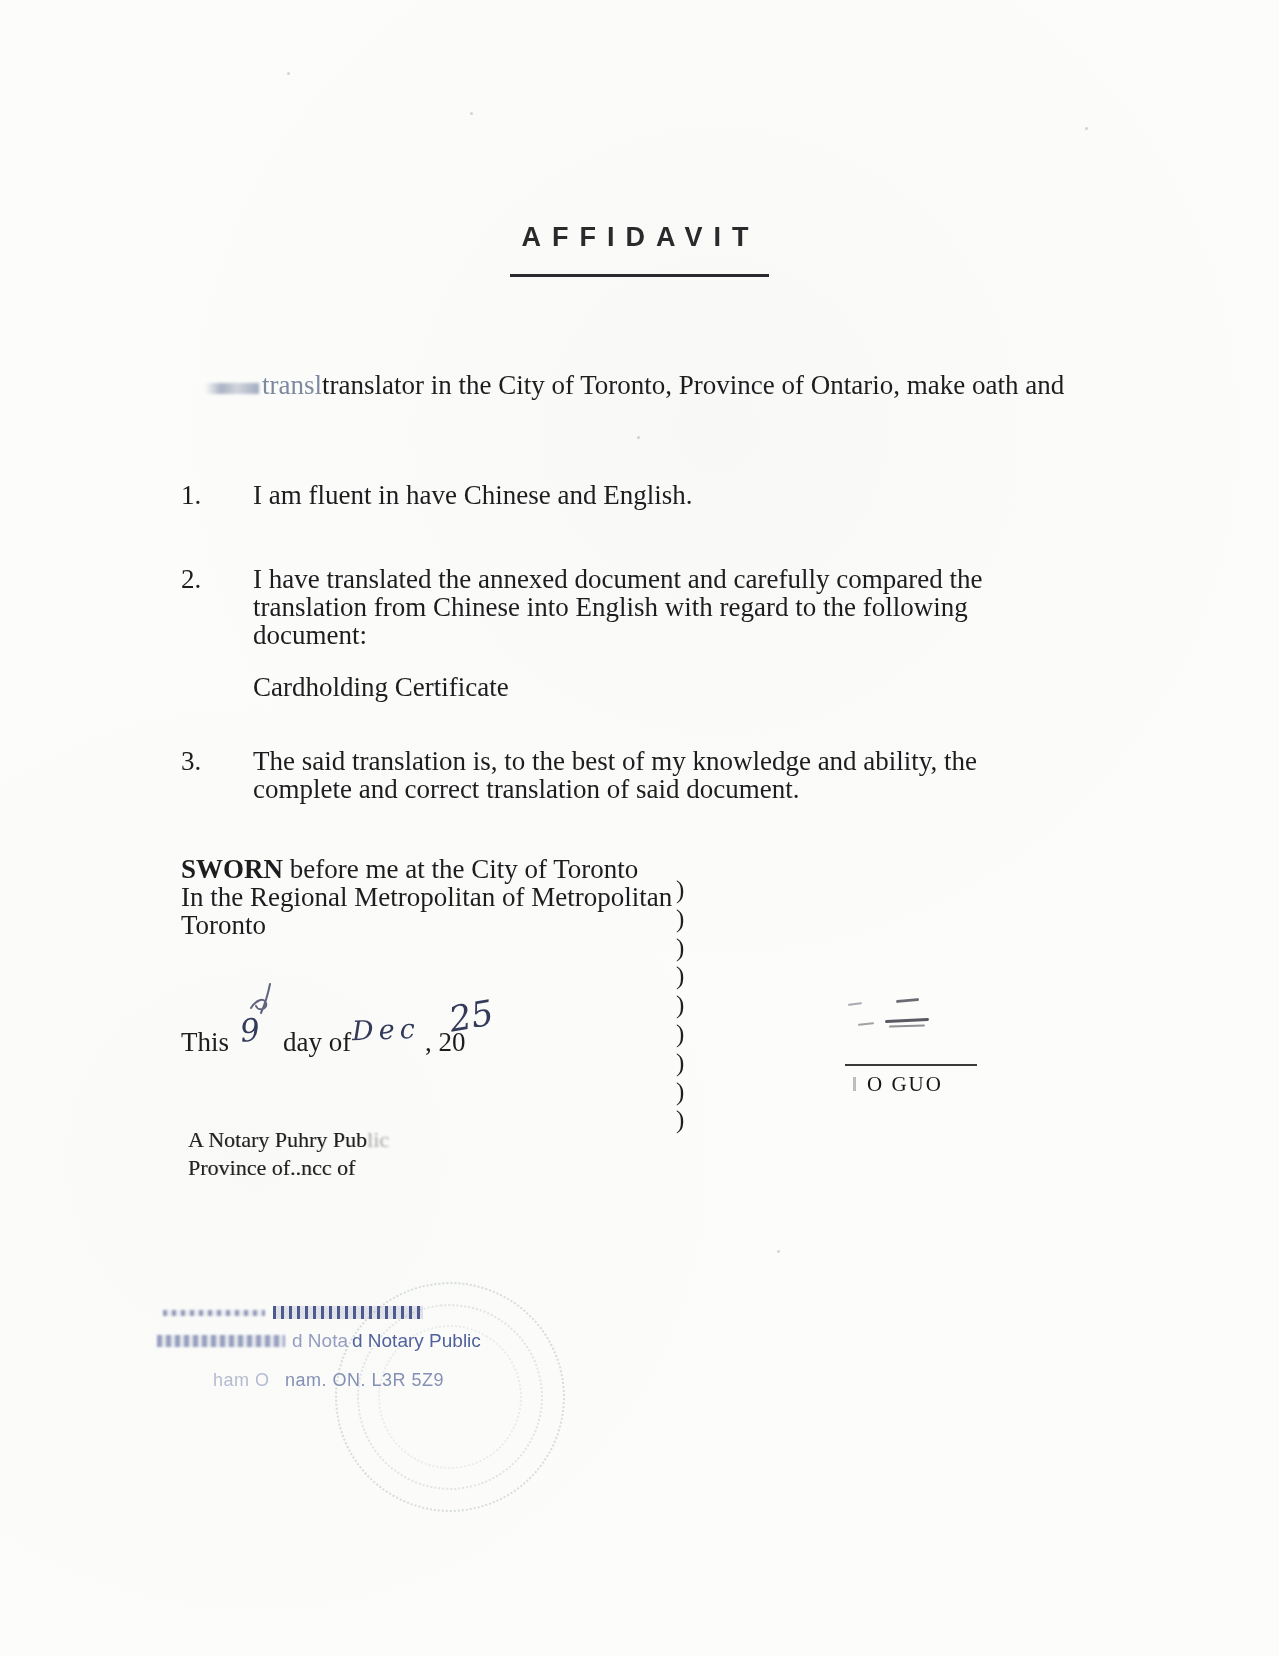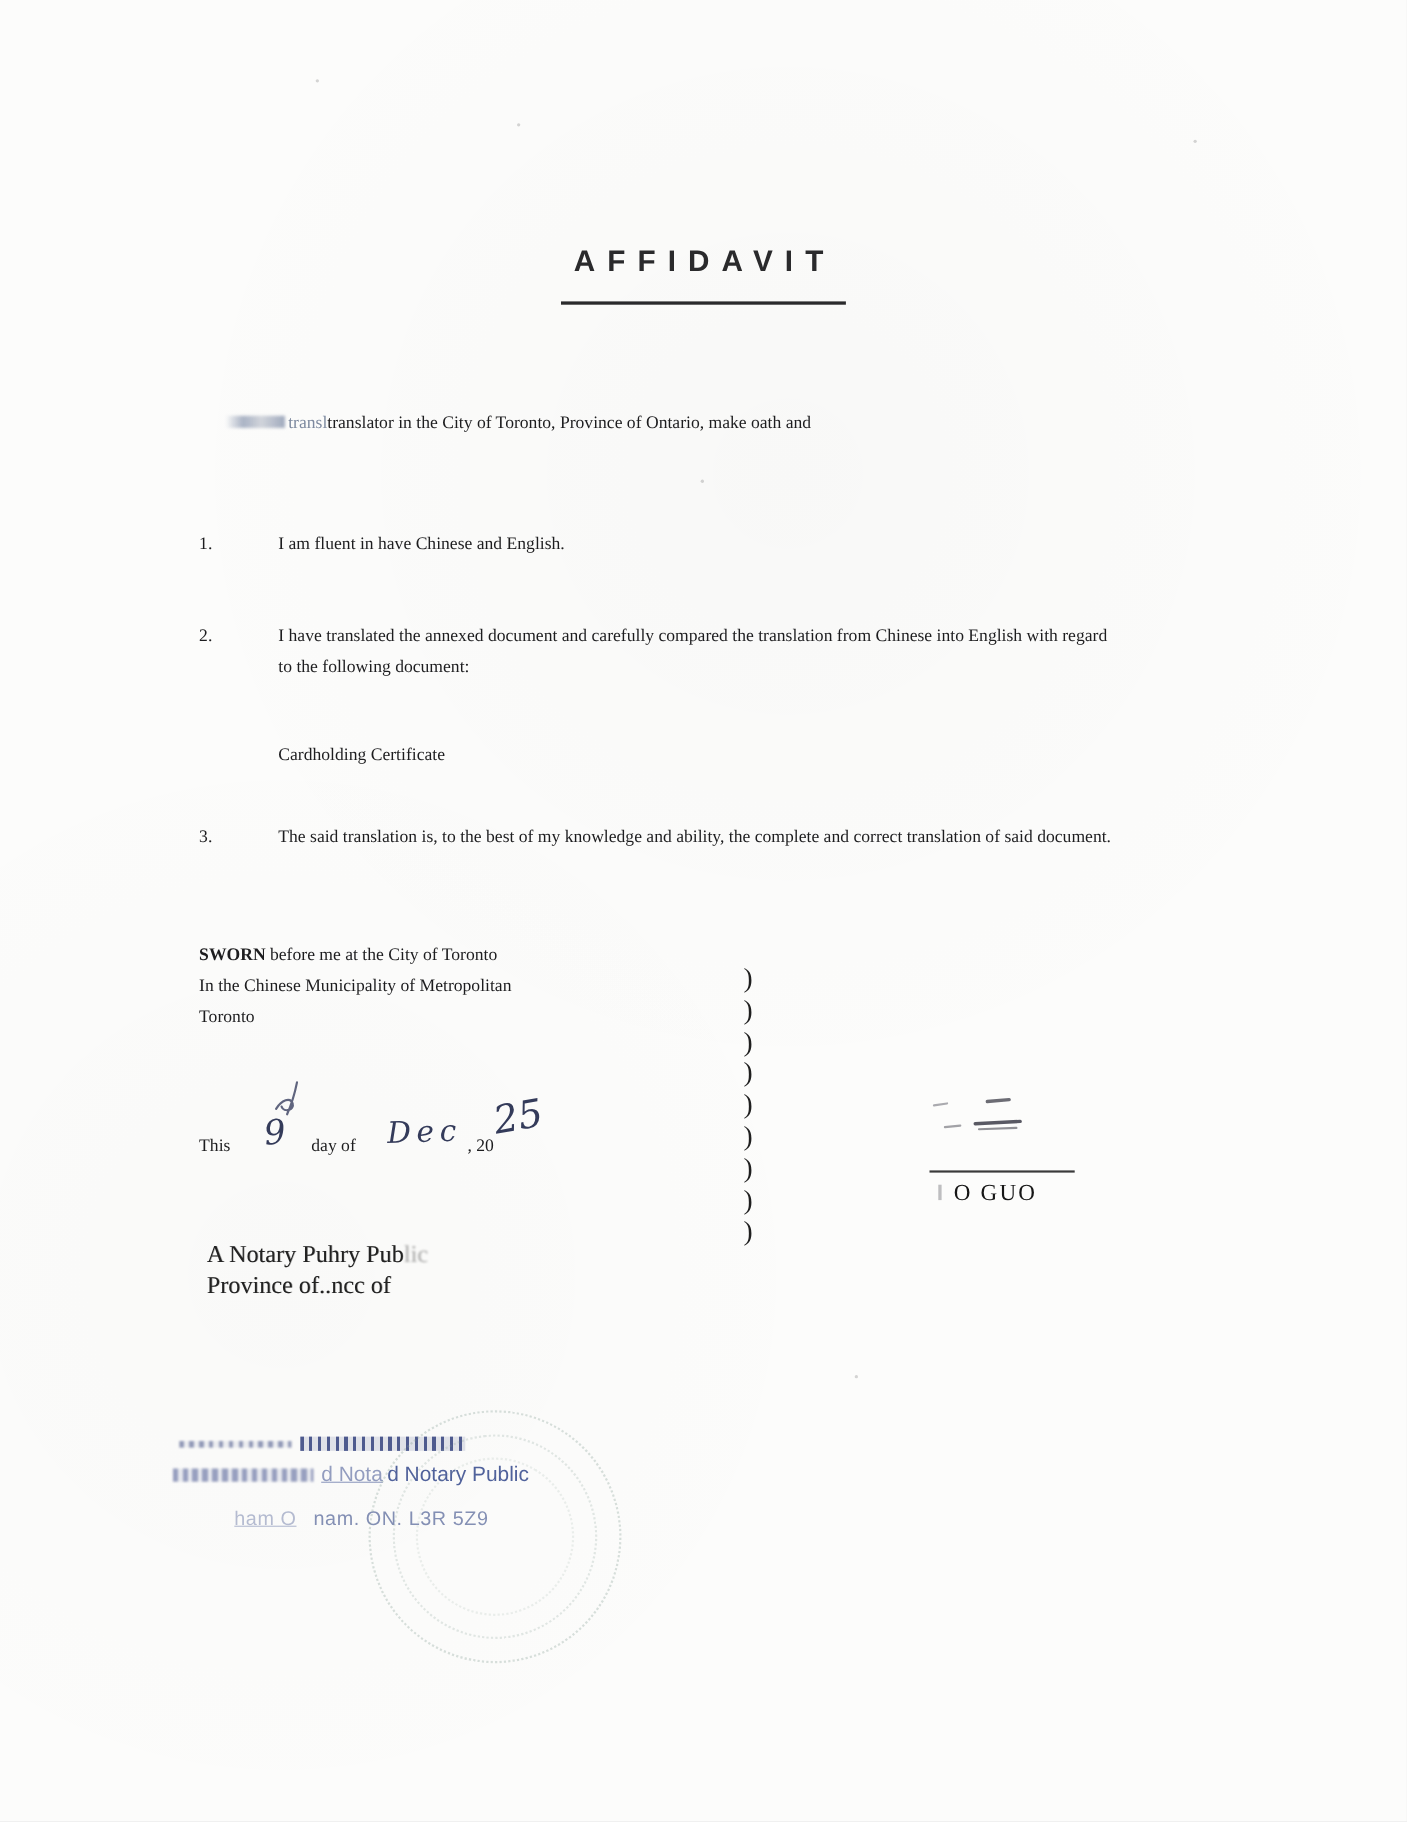--- a/index.html
+++ b/index.html
@@ -10,21 +10,21 @@
       radial-gradient(circle at 56% 26%, rgba(0,0,0,0.015), transparent 42%),
       radial-gradient(circle at 20% 70%, rgba(0,0,0,0.012), transparent 35%);
     font-family:"Liberation Serif",serif;color:#1d1d1f;overflow:hidden;
   }
   .title-wrap{position:absolute;top:222px;left:0;right:0;text-align:center;}
   .doc-title{
     display:inline-block;font-family:"Liberation Sans",sans-serif;font-weight:bold;
     font-size:27px;letter-spacing:11px;color:#2a2a2c;
     border-bottom:3px solid #2a2a2c;padding:0 10px 21px 12px;
   }
-  .body-text{font-size:16px;line-height:28px;}
+  .body-text{font-size:27px;line-height:28px;}
   .intro{position:absolute;top:371px;left:205px;white-space:nowrap;}
   .smudge{
     display:inline-block;width:54px;height:11px;margin-right:3px;
     background:linear-gradient(90deg,rgba(70,90,130,0) 0%,rgba(70,90,130,.45) 30%,rgba(60,75,110,.22) 60%,rgba(70,90,130,.5) 100%);
     filter:blur(1.4px);
   }
   .faded{color:#5a6a86;opacity:.78;filter:blur(.4px);}
   .num-item{position:absolute;left:181px;}
   .num-item .num{position:absolute;left:0;top:0;}
   .num-item .txt{display:block;margin-left:72px;}
@@ -70,21 +70,21 @@
   }
   .stamp-row2{
     position:absolute;left:157px;top:1330px;display:flex;align-items:baseline;
     font-family:"Liberation Sans",sans-serif;font-size:19px;color:#3e5191;filter:blur(.3px);
   }
   .stamp-pre{
     align-self:center;width:128px;height:12px;margin-right:7px;
     background:repeating-linear-gradient(90deg,rgba(55,70,135,.5) 0 5px,rgba(55,70,135,.1) 5px 9px);
     filter:blur(1px);
   }
-  .stamp-faint{opacity:.55;margin-right:4px;text-decoration:underline;}
+  .stamp-faint{opacity:.55;margin-right:4px;}
   .stamp-main{opacity:.9;}
   .stamp-row3{
     position:absolute;left:213px;top:1370px;font-family:"Liberation Sans",sans-serif;
     font-size:18px;color:#44568f;letter-spacing:.5px;filter:blur(.3px);
   }
   .stamp-row3 .stamp-faint{opacity:.38;margin-right:10px;}
   .stamp-row3 .stamp-main{opacity:.65;text-align:center;}
   .seal{position:absolute;left:335px;top:1282px;width:226px;height:226px;border-radius:50%;
     border:2px dotted rgba(130,155,145,.30);transform:rotate(8deg);}
   .seal-mid{position:absolute;left:20px;top:20px;width:182px;height:182px;border-radius:50%;
@@ -118,21 +118,21 @@
 
   <div class="docname body-text">Cardholding Certificate</div>
 
   <div class="num-item item-3 body-text">
     <span class="num">3.</span>
     <span class="txt">The said translation is, to the best of my knowledge and ability, the complete and correct translation of said document.</span>
   </div>
 
   <div class="sworn body-text">
     <div><b>SWORN</b><span> before me at the City of Toronto</span></div>
-    <div>In the Chinese Municipality of Metropolitan</div>
+    <div>In the Regional Metropolitan of Metropolitan</div>
     <div>Toronto</div>
   </div>
 
   <div class="paren-col">
     <span>)</span>
     <span>)</span>
     <span>)</span>
     <span>)</span>
     <span>)</span>
     <span>)</span>

